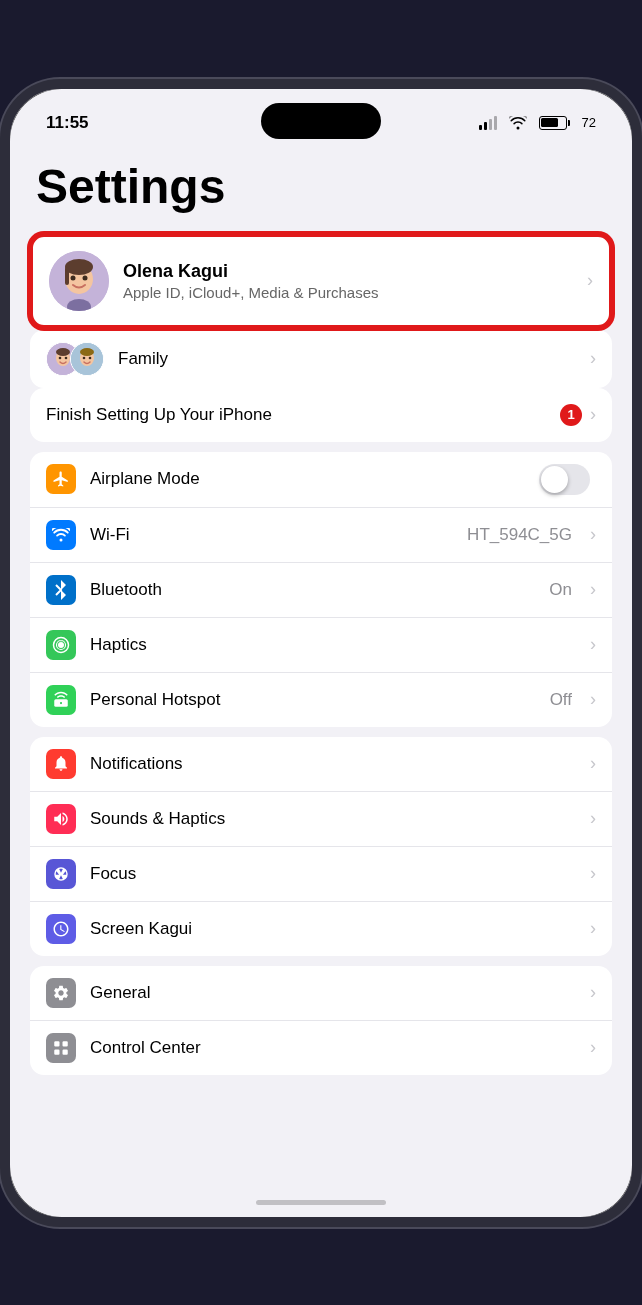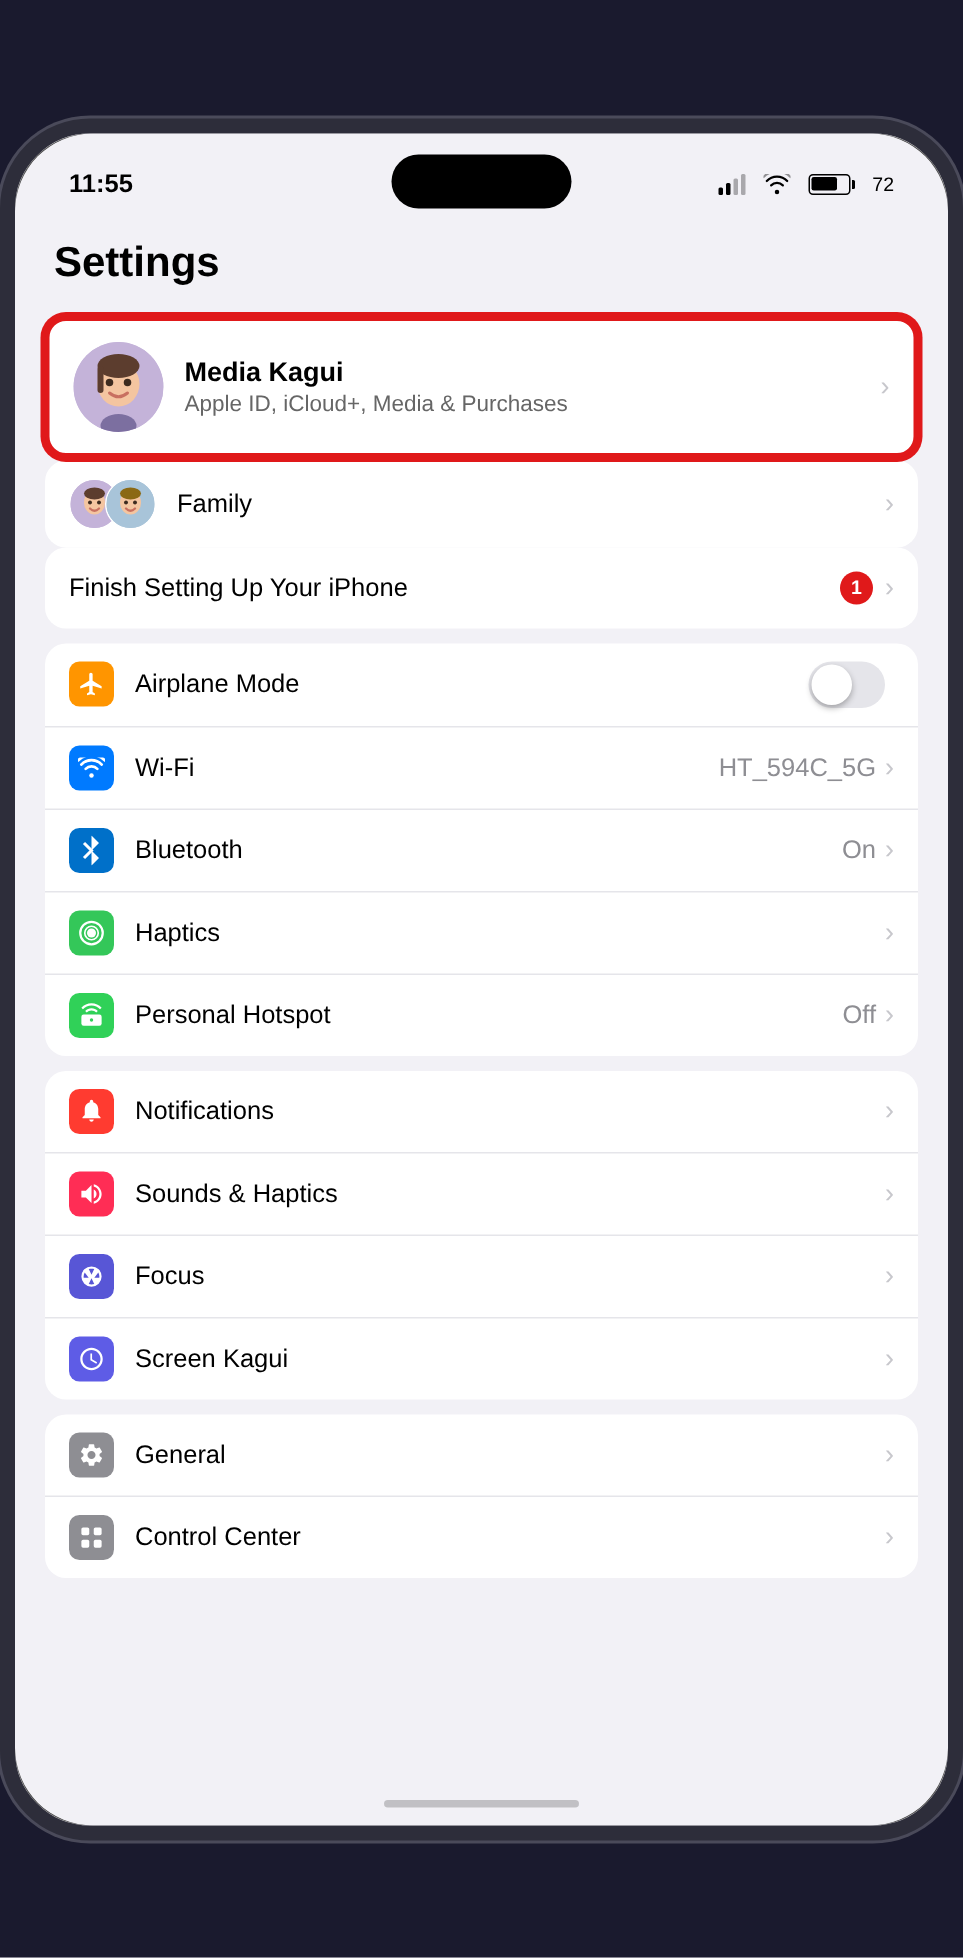--- a/index.html
+++ b/index.html
@@ -135,21 +135,21 @@
     }
 
     
     .content {
       padding: 0 20px;
       overflow-y: auto;
       height: calc(100% - 54px);
     }
 
     .page-title {
-      font-size: 28px;
+      font-size: 48px;
       font-weight: 700;
       color: #000;
       margin: 16px 0 20px 6px;
     }
 
     
     .card {
       background: #fff;
       border-radius: 14px;
       overflow: hidden;
@@ -297,21 +297,21 @@
 
     .settings-label {
       flex: 1;
       font-size: 17px;
       color: #000;
     }
 
     .settings-value {
       font-size: 17px;
       color: #8e8e93;
-      margin-right: 6px;
+      margin-right: 18px;
     }
 
     
     .toggle {
       width: 51px;
       height: 31px;
       border-radius: 15.5px;
       background: #e5e5ea;
       position: relative;
       margin-right: 6px;
@@ -405,21 +405,21 @@
 
             <circle cx="24" cy="27" r="2.5" fill="#3d2b1f"></circle>
             <circle cx="36" cy="27" r="2.5" fill="#3d2b1f"></circle>
 
             <path d="M24 34 Q30 39 36 34" stroke="#c87060" stroke-width="2" fill="none" stroke-linecap="round"></path>
 
             <ellipse cx="30" cy="56" rx="12" ry="8" fill="#7c6fa0"></ellipse>
           </svg>
         </div>
         <div class="profile-info">
-          <div class="profile-name">Media Kagui</div>
+          <div class="profile-name">Olena Kagui</div>
           <div class="profile-subtitle">Apple ID, iCloud+, Media &amp; Purchases</div>
         </div>
         <span class="chevron">›</span>
       </div>
 
       <div class="card">
         <div class="settings-row" style="border-bottom:none;">
           <div class="family-avatars">
             <div class="family-avatar">
               <svg width="32" height="32" viewBox="0 0 32 32">

